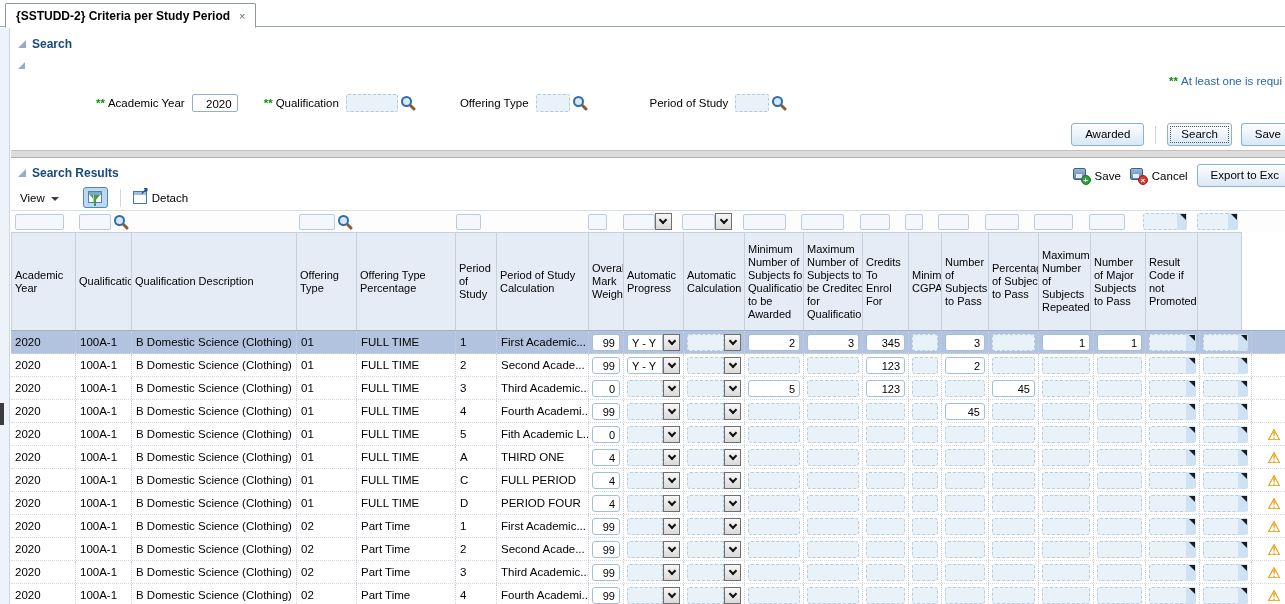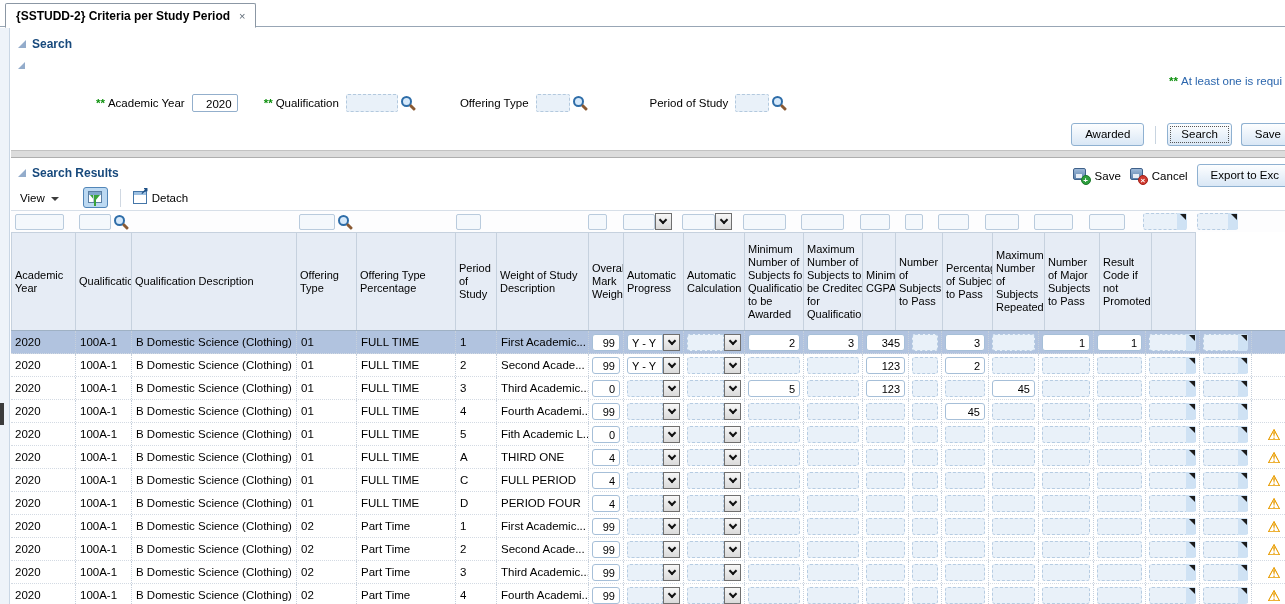--- a/index.html
+++ b/index.html
@@ -297,36 +297,39 @@
           <div class="hcell" style="width: 60px;">
             <span>Offering Type</span>
           </div>
           <div class="hcell" style="width: 99px;">
             <span>Offering Type Percentage</span>
           </div>
           <div class="hcell" style="width: 41px;">
             <span>Period of Study</span>
           </div>
           <div class="hcell" style="width: 92px;">
-            <span>Weight of Study Description</span>
+            <span>Period of Study Calculation</span>
           </div>
           <div class="hcell" style="width: 35px;">
             <span>Overall Mark Weight</span>
           </div>
           <div class="hcell" style="width: 60px;">
             <span>Automatic Progress</span>
           </div>
           <div class="hcell" style="width: 61px;">
             <span>Automatic Calculation</span>
           </div>
           <div class="hcell" style="width: 59px;">
             <span>Minimum Number of Subjects for Qualification to be Awarded</span>
           </div>
           <div class="hcell" style="width: 59px;">
             <span>Maximum Number of Subjects to be Credited for Qualification</span>
+          </div>
+          <div class="hcell" style="width: 46px;">
+            <span>Credits To Enrol For</span>
           </div>
           <div class="hcell" style="width: 33px;">
             <span>Minimum CGPA</span>
           </div>
           <div class="hcell" style="width: 47px;">
             <span>Number of Subjects to Pass</span>
           </div>
           <div class="hcell" style="width: 50px;">
             <span>Percentage of Subjects to Pass</span>
           </div>

